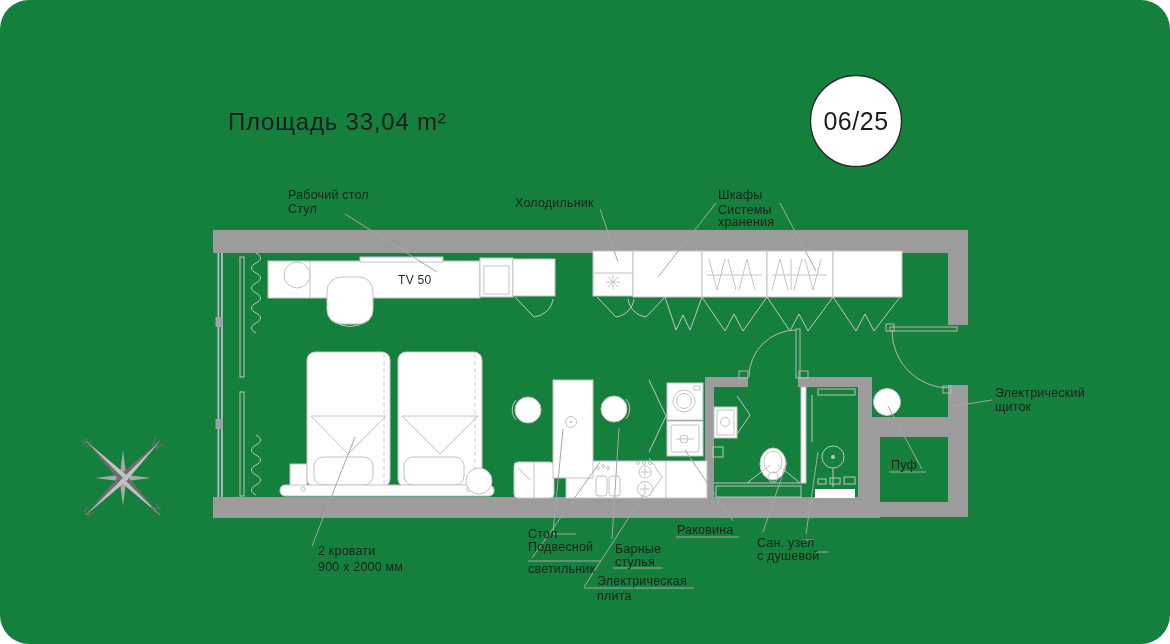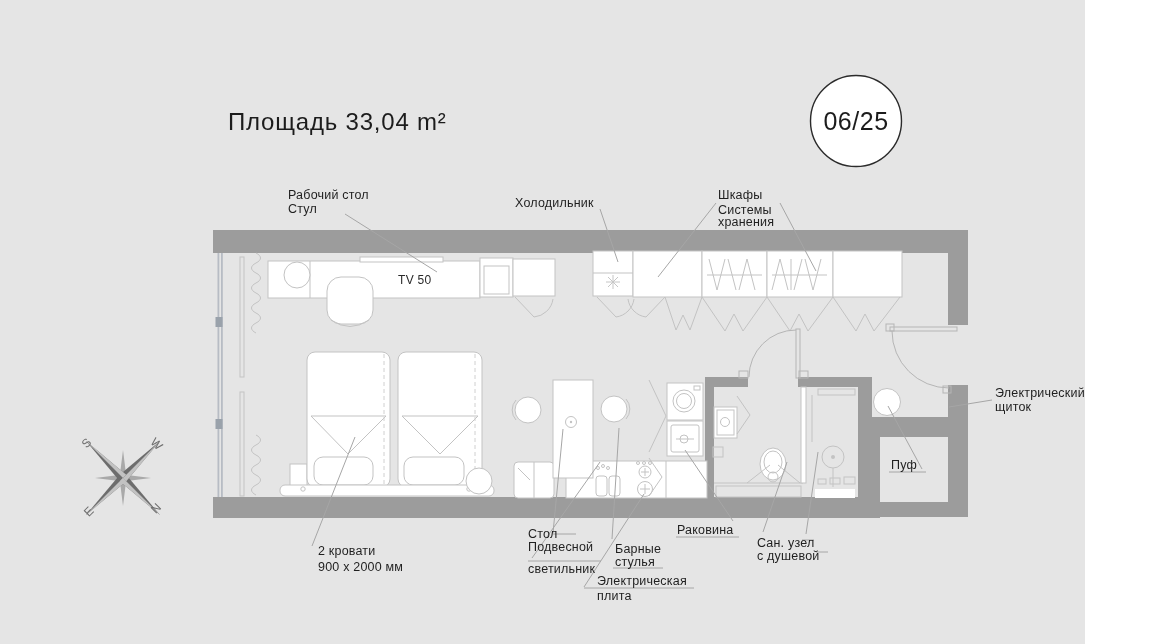--- a/index.html
+++ b/index.html
@@ -1,17 +1,17 @@
 <!DOCTYPE html>
 <html><head>
 <meta charset="utf-8">
 <style>
   html,body{margin:0;padding:0;background:#ffffff;}
-  .stage{position:relative;width:1085px;height:644px;background:#e5e5e5;overflow:hidden;
-         font-family:"Liberation Sans",sans-serif;}
+  .stage{position:relative;width:1170px;height:644px;background:#15803d;overflow:hidden;
+         font-family:"Liberation Sans",sans-serif;border-radius:29px;}
   svg{position:absolute;left:0;top:0;}
   text{fill:#1f1f1f;}
   .title-t{font-size:24px;letter-spacing:.8px;fill:#1c1c1c;}
   .badge-t{font-size:25px;letter-spacing:.5px;fill:#1c1c1c;}
   .lbl{font-size:12.5px;letter-spacing:.2px;}
   .tv-t{font-size:12px;letter-spacing:.3px;fill:#2a2a2a;}
   .cmp{font-size:12px;fill:#6e6e6e;}
   .f{fill:#fff;stroke:#c3c3c3;stroke-width:1;}
   .ln{fill:none;stroke:#c3c3c3;stroke-width:1;}
   .ln2{fill:none;stroke:#b5b5b5;stroke-width:1;}

